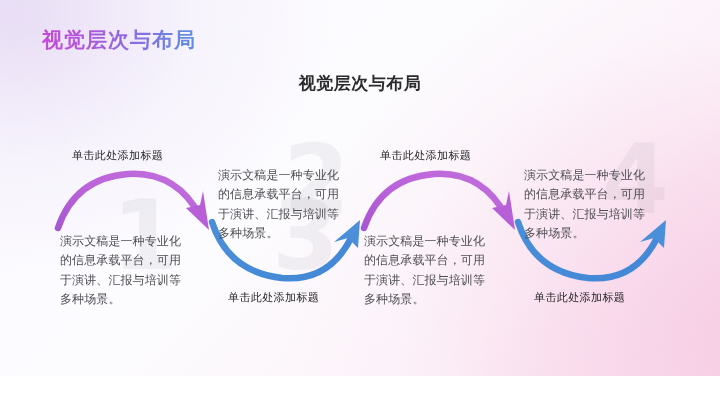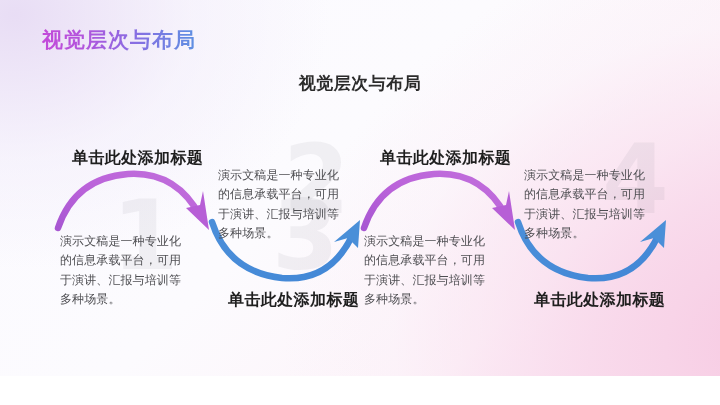--- a/index.html
+++ b/index.html
@@ -73,22 +73,22 @@
     position: absolute;
     left: 0; top: 0;
     width: 720px;
     height: 405px;
     pointer-events: none;
   }
 
   
   .heading {
     position: absolute;
-    font-size: 16px;
-    font-weight: bold;
+    font-size: 11px;
+    font-weight: normal;
     color: #1f1f1f;
     letter-spacing: 0.4px;
     white-space: nowrap;
   }
   .body-text {
     position: absolute;
     font-size: 12px;
     line-height: 1.62;
     color: #4e4e52;
     width: 132px;

